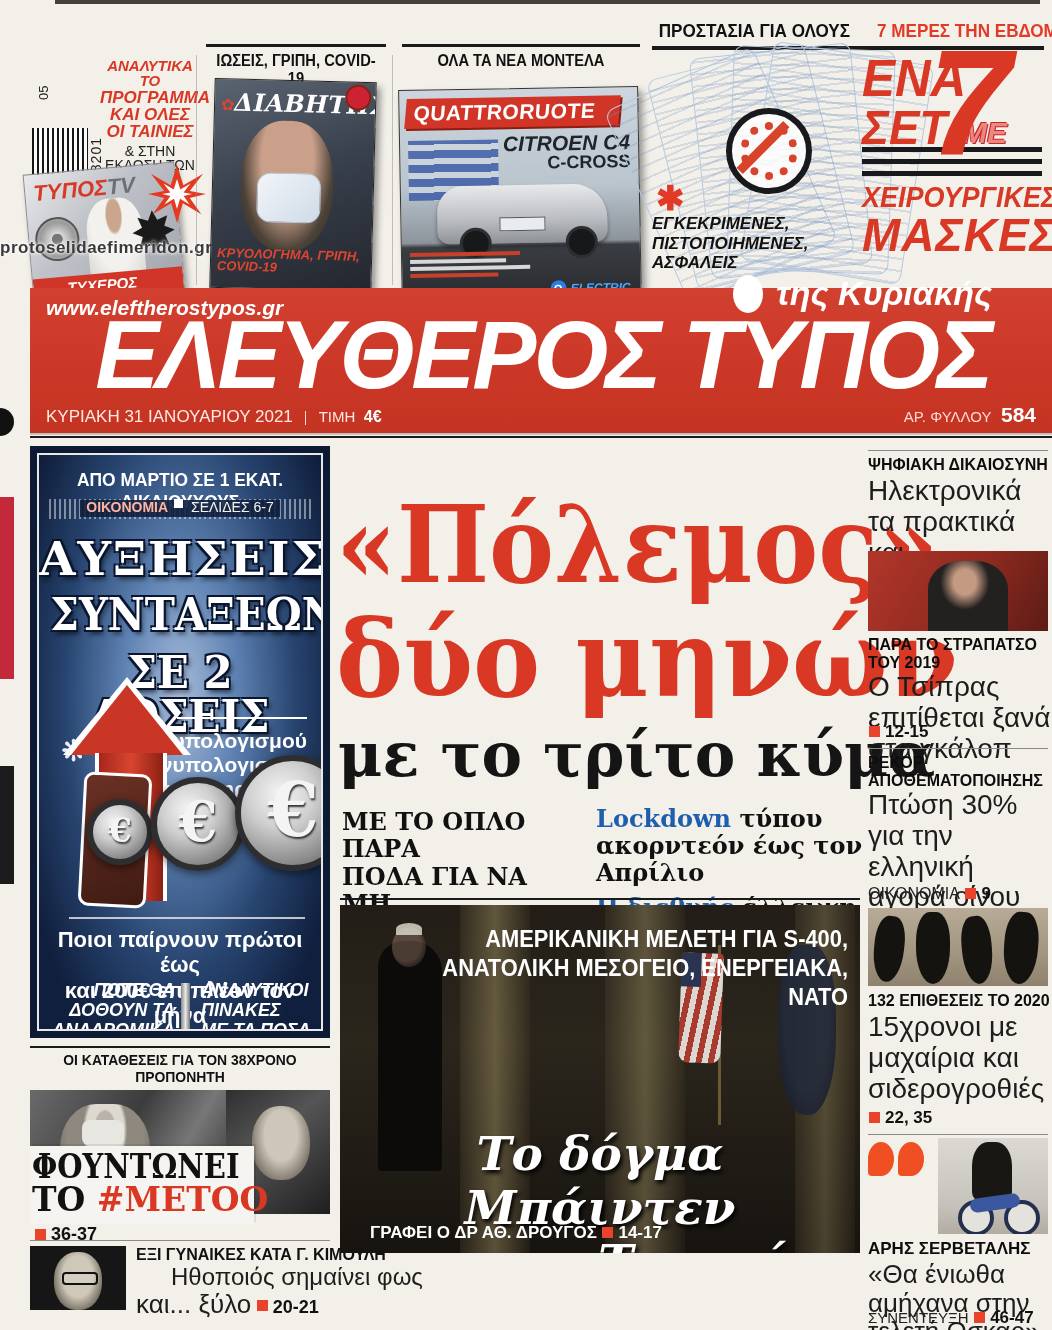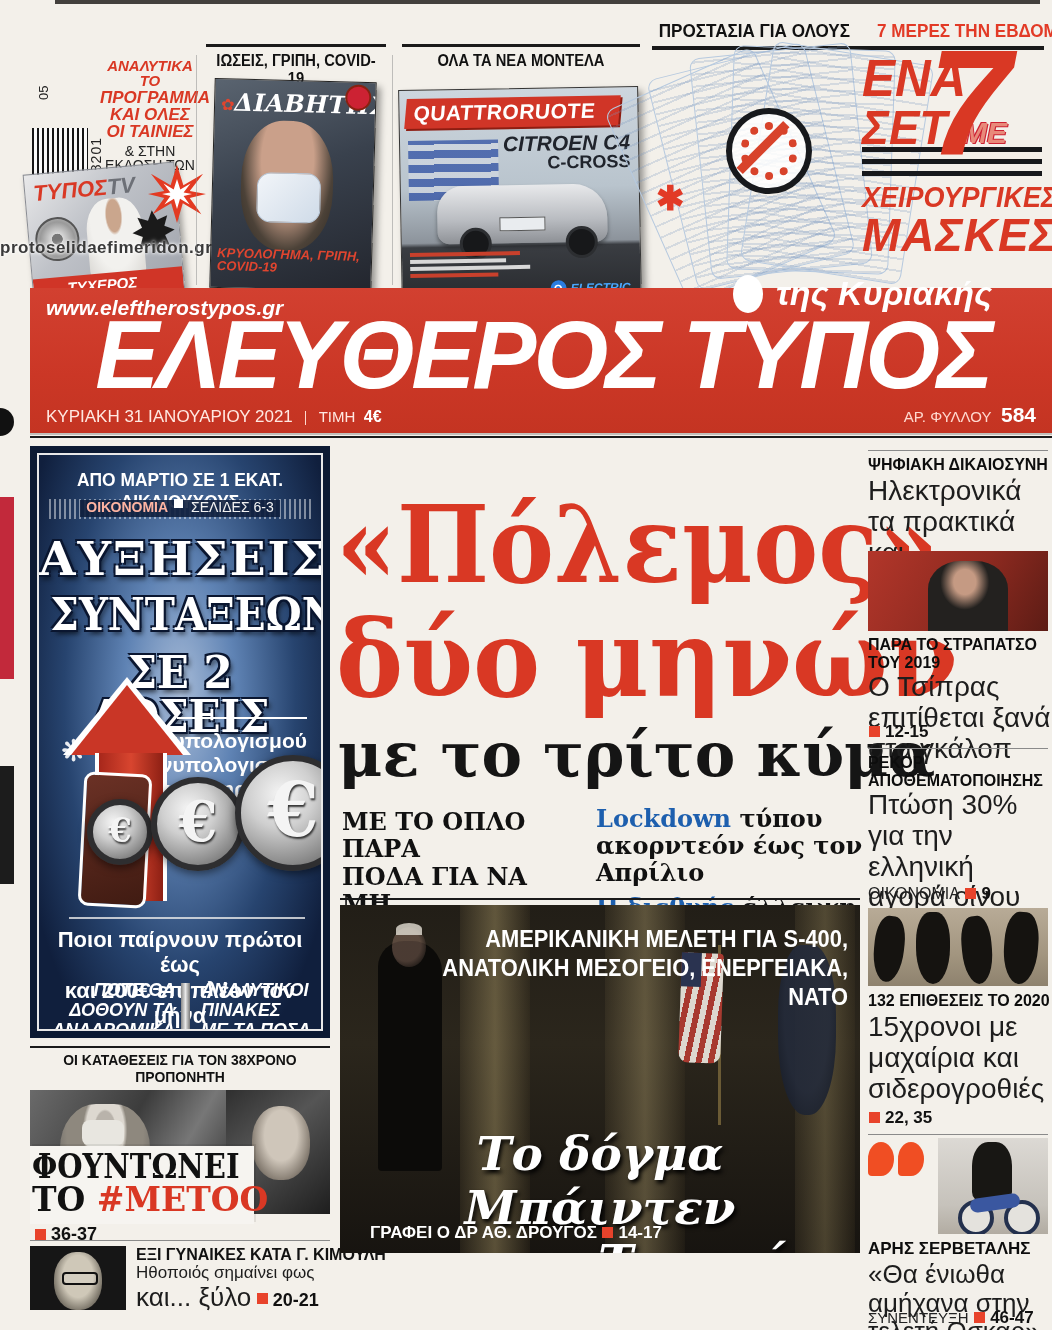--- a/index.html
+++ b/index.html
@@ -134,20 +134,25 @@
   </div>
 
   <div class="abs b ital red" style="left:862px;top:52px;font-size:52px;line-height:1;transform:scaleX(.95);transform-origin:left;">ΕΝΑ</div>
   <div class="abs b ital red" style="left:862px;top:104px;font-size:48px;line-height:1;transform:scaleX(.95);transform-origin:left;">ΣΕΤ</div>
   <div class="abs b ital" style="left:962px;top:118px;font-size:30px;color:#e8897a;line-height:1;text-shadow:-1px -1px 0 #c23,1px 1px 0 #c23;">ΜΕ</div>
   <div class="abs" style="left:862px;top:142px;width:180px;height:34px;background:repeating-linear-gradient(0deg,#17191c 0 5px,transparent 5px 12px);"></div>
   <div class="abs b red" style="left:928px;top:28px;font-size:150px;line-height:1;font-style:italic;">7</div>
   <div class="abs b ital red" style="left:862px;top:182px;font-size:30px;line-height:1;transform:scaleX(.9);transform-origin:left;">ΧΕΙΡΟΥΡΓΙΚΕΣ</div>
   <div class="abs b ital red" style="left:862px;top:212px;font-size:46px;line-height:1;transform:scaleX(1.0);transform-origin:left;letter-spacing:1px;">ΜΑΣΚΕΣ</div>
   <div class="abs" style="left:656px;top:178px;font-size:34px;color:#e23a26;font-weight:bold;">✱</div>
+  <div class="abs" style="left:652px;top:214px;line-height:1.15;">
+    <div class="b ital" style="font-size:17px;">ΕΓΚΕΚΡΙΜΕΝΕΣ,</div>
+    <div class="b ital" style="font-size:17px;">ΠΙΣΤΟΠΟΙΗΜΕΝΕΣ,</div>
+    <div class="b ital" style="font-size:17px;">ΑΣΦΑΛΕΙΣ</div>
+  </div>
 
   <div class="abs" style="left:30px;top:288px;width:1022px;height:145px;background:linear-gradient(180deg,#d24030 0%,#cb3726 60%,#c43422 100%);box-shadow:0 2px 0 rgba(0,0,0,.2);">
     <div class="white b ital" style="position:absolute;left:16px;top:8px;font-size:21px;">www.eleftherostypos.gr</div>
     <div style="position:absolute;right:60px;top:-14px;white-space:nowrap;">
       <span style="display:inline-block;width:30px;height:38px;border-radius:50%;background:#fff;vertical-align:middle;margin-right:8px;"></span>
       <span class="white b ital" style="font-size:34px;vertical-align:middle;">της Κυριακής</span>
     </div>
     <div class="white b ital" style="position:absolute;left:8px;top:18px;width:1010px;text-align:center;font-size:97px;line-height:1;letter-spacing:-3px;transform:scaleX(.99);transform-origin:center;white-space:nowrap;">ΕΛΕΥΘΕΡΟΣ ΤΥΠΟΣ</div>
     <div style="position:absolute;left:16px;bottom:6px;white-space:nowrap;">
       <span style="font-size:17px;color:#ffe9e2;">ΚΥΡΙΑΚΗ 31 ΙΑΝΟΥΑΡΙΟΥ 2021</span>
@@ -162,21 +167,21 @@
   </div>
   <div class="abs rule" style="left:30px;top:436px;width:1022px;height:2px;"></div>
 
   <div class="abs" style="left:30px;top:446px;width:300px;height:592px;background:#0c1a33;padding:0;">
     <div style="position:absolute;left:7px;top:7px;right:7px;bottom:7px;border:2px solid #e8e8e8;background:radial-gradient(ellipse at 50% 42%,#a8bcd8 0%,#5f83b4 28%,#27446f 58%,#101f3d 85%);overflow:hidden;">
       <div class="white b" style="position:absolute;left:0;top:14px;width:100%;text-align:center;font-size:18.5px;transform:scaleX(.94);">ΑΠΟ ΜΑΡΤΙΟ ΣΕ 1 ΕΚΑΤ. ΔΙΚΑΙΟΥΧΟΥΣ</div>
       <div style="position:absolute;left:10px;top:44px;right:10px;height:20px;background:repeating-linear-gradient(90deg,rgba(255,255,255,.45) 0 2px,rgba(255,255,255,0) 2px 5px);text-align:center;white-space:nowrap;">
         <span style="background:rgba(16,31,61,.9);padding:0 6px;">
           <span class="b" style="font-size:14px;color:#ffb4a2;vertical-align:top;">ΟΙΚΟΝΟΜΙΑ</span>
           <span class="sqsm" style="background:#fff;vertical-align:6px;"></span>
-          <span style="font-size:14px;color:#f2f2f2;vertical-align:top;">ΣΕΛΙΔΕΣ 6-3</span>
+          <span style="font-size:14px;color:#f2f2f2;vertical-align:top;">ΣΕΛΙΔΕΣ 6-7</span>
         </span>
       </div>
       <div class="white b outline-d" style="position:absolute;left:0;top:80px;width:100%;text-align:center;font-size:47px;line-height:1;letter-spacing:2px;font-family:'DejaVu Serif',serif;">ΑΥΞΗΣΕΙΣ</div>
       <div class="white b outline-d" style="position:absolute;left:0;top:138px;width:100%;text-align:center;font-size:44px;line-height:1;font-family:'DejaVu Serif',serif;transform:scaleX(.92);">ΣΥΝΤΑΞΕΩΝ</div>
       <div class="white b outline-d" style="position:absolute;left:0;top:196px;width:100%;text-align:center;font-size:44px;line-height:1;font-family:'DejaVu Serif',serif;transform:scaleX(.95);">ΣΕ 2 ΔΟΣΕΙΣ</div>
 
       <div style="position:absolute;right:14px;top:262px;width:130px;height:2px;background:#fff;"></div>
       <div style="position:absolute;left:22px;top:278px;color:#fff;font-size:30px;opacity:.9;">❋</div>
       <div style="position:absolute;right:14px;top:274px;text-align:right;line-height:1.15;">
         <div class="white b" style="font-size:21px;">Το επανυπολογισμού</div>
@@ -242,21 +247,21 @@
     <span class="sq"></span><span class="b" style="font-size:18px;">36-37</span>
   </div>
 
   <div class="abs grule" style="left:30px;top:1240px;width:300px;height:1px;"></div>
   <div class="abs" style="left:30px;top:1246px;width:96px;height:64px;background:#161616;overflow:hidden;">
     <div style="position:absolute;left:24px;top:6px;width:48px;height:58px;background:radial-gradient(ellipse at 50% 42%,#cfc8b8 0 44%,#7d776b 72%,#262420 100%);border-radius:46%;"></div>
     <div style="position:absolute;left:32px;top:26px;width:32px;height:9px;border:2px solid #111;border-radius:4px;background:rgba(255,255,255,.12);"></div>
   </div>
   <div class="abs b" style="left:136px;top:1246px;font-size:16px;">ΕΞΙ ΓΥΝΑΙΚΕΣ ΚΑΤΑ Γ. ΚΙΜΟΥΛΗ</div>
   <div class="abs" style="left:136px;top:1264px;line-height:1.12;">
-    <div class="rc-title" style="font-size:17px;">Ηθοποιός σημαίνει φως</div>
+    <div class="rc-title" style="font-size:24px;margin-left:35px;">Ηθοποιός σημαίνει φως</div>
     <div style="white-space:nowrap;">
       <span class="rc-title" style="font-size:26px;">και... ξύλο</span>
       <span class="sq" style="vertical-align:2px;"></span><span class="b" style="font-size:18px;">20-21</span>
     </div>
   </div>
 
 
   <div class="abs serif b red" style="left:336px;top:492px;font-size:106px;line-height:1;transform:scaleX(.92);transform-origin:left;white-space:nowrap;">«Πόλεμος»</div>
   <div class="abs serif b red" style="left:336px;top:606px;font-size:106px;line-height:1;transform:scaleX(.95);transform-origin:left;white-space:nowrap;">δύο μηνών</div>
   <div class="abs serif b" style="left:338px;top:724px;font-size:62px;line-height:1;color:#151515;transform:scaleX(.98);transform-origin:left;white-space:nowrap;">με το τρίτο κύμα</div>

